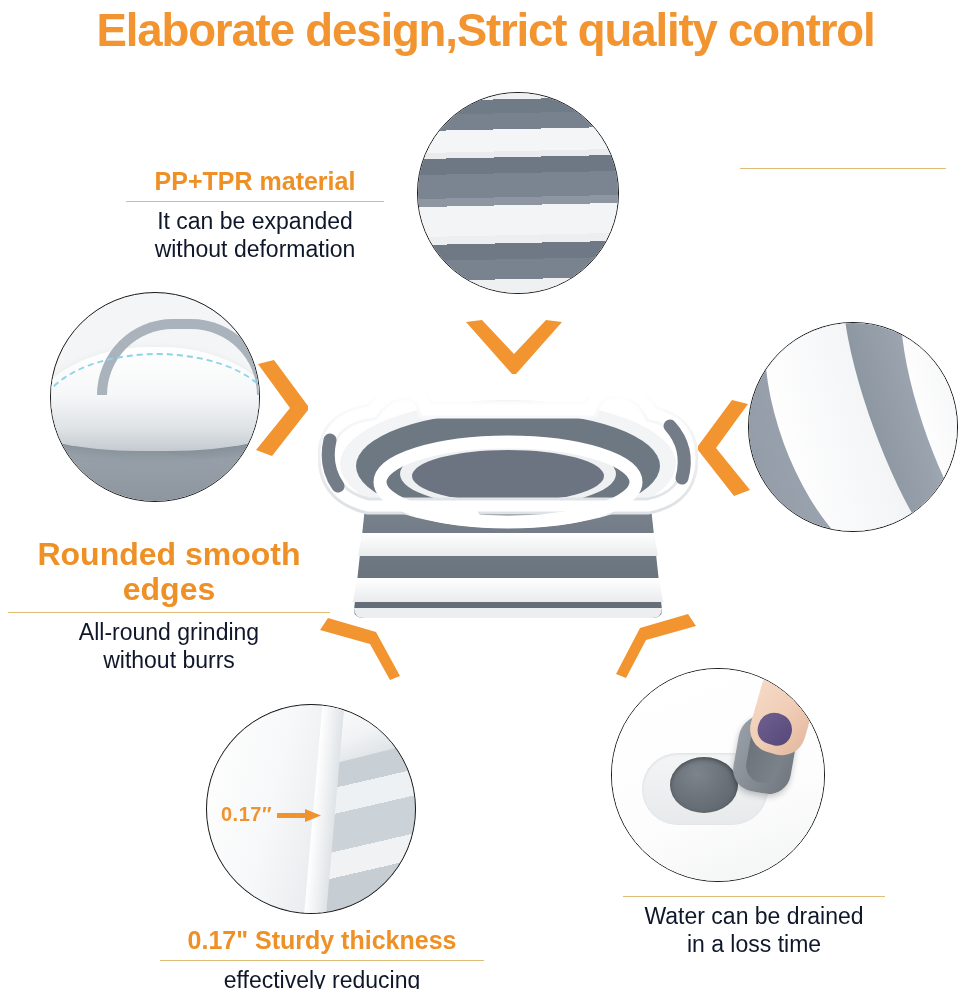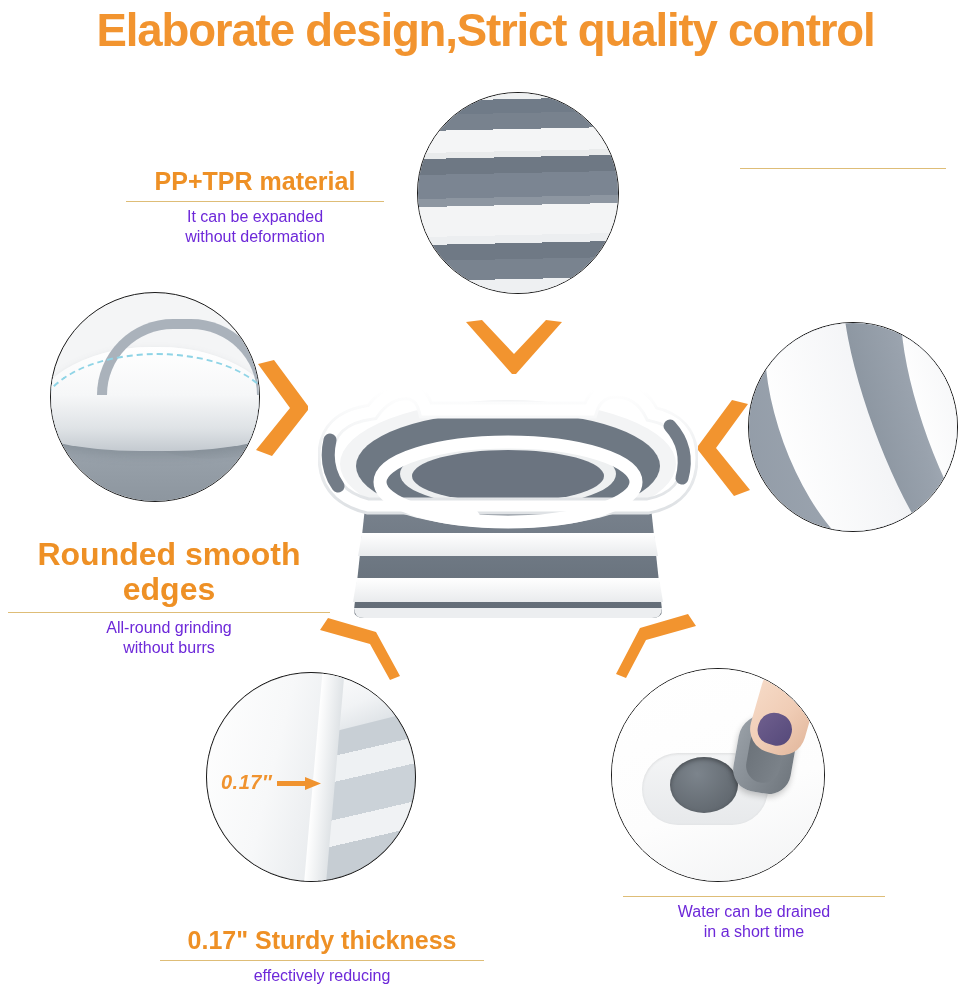--- a/index.html
+++ b/index.html
@@ -27,21 +27,21 @@
   .feature{position:absolute;}
   .f-head{
     color:#EE9025;font-weight:bold;line-height:1.08;
     white-space:pre-line;
     margin-top:37px;
   }
   .f-rule{
     height:1px;background:#D8B25F;opacity:.85;margin:6px 0 5px 0;
   }
   .f-sub{
-    color:#6d28d9;font-size:16px;line-height:1.22;white-space:pre-line;
+    color:#0f172a;font-size:23px;line-height:1.22;white-space:pre-line;
   }
 
   .f-pp{left:116px;top:131px;width:278px;text-align:center;}
   .f-pp .f-head{font-size:25px;}
   .f-pp .f-rule{width:258px;margin-left:10px;}
 
   .f-handles{left:716px;top:161px;width:252px;text-align:center;}
   .f-handles .f-head{font-size:25px;}
   .f-handles .f-rule{width:206px;margin-left:24px;margin-top:7px;}
 
@@ -139,21 +139,21 @@
     background:transparent;
   }
   .rim-inner-shadow{
     position:absolute;left:84px;top:96px;width:150px;height:70px;
     border-radius:50%;
     background:radial-gradient(ellipse at 40% 30%,#7f8992 0%,#939ca5 60%,rgba(150,160,170,0) 100%);
     opacity:.85;
   }
 
   
-  .c-bl{left:206px;top:672px;width:208px;height:208px;background:#404040;font-style:italic;}
+  .c-bl{left:206px;top:704px;width:208px;height:208px;background:#404040;}
   .bl-left-face{
     position:absolute;left:-10px;top:-12px;width:128px;height:240px;
     background:linear-gradient(100deg,#ffffff 0%,#f7f8f9 55%,#e6e9ec 100%);
     transform:skewX(-4deg);
   }
   .bl-edge{
     position:absolute;left:106px;top:-12px;width:22px;height:240px;
     background:linear-gradient(to right,#ffffff,#dfe3e6);
     transform:skewX(-5deg);
   }
@@ -378,16 +378,16 @@
   <div class="feature f-thick">
     <div class="f-head">0.17" Sturdy thickness</div>
     <div class="f-rule"></div>
     <div class="f-sub">effectively reducing
 heat loss by 85%</div>
   </div>
 
   <div class="feature f-plug">
     <div class="f-rule"></div>
     <div class="f-sub">Water can be drained
-in a short time</div>
+in a loss time</div>
   </div>
 
 </div>
 
 </body></html>

